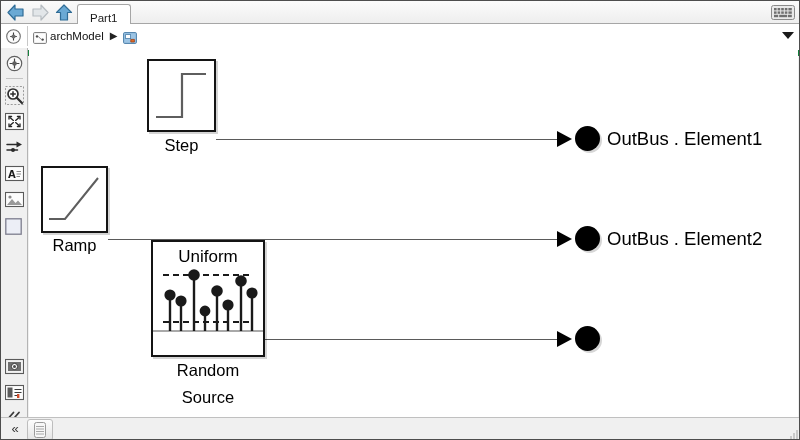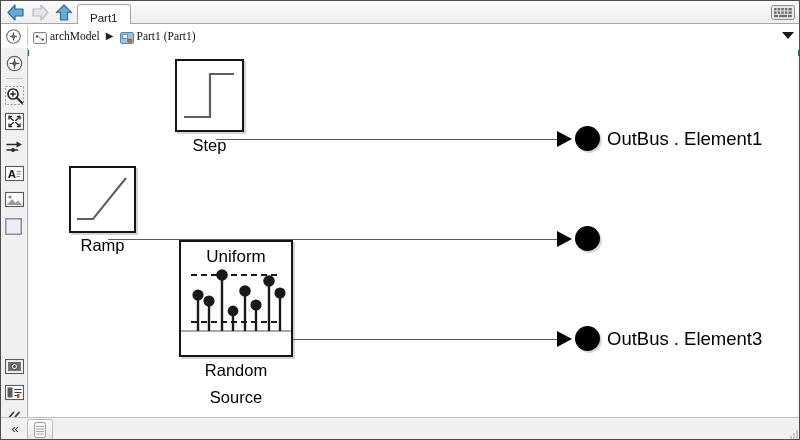--- a/index.html
+++ b/index.html
@@ -36,21 +36,21 @@
     font-size:11.5px;color:#1a1a1a;line-height:19px;text-align:center;
     cursor:pointer;
   }
   .kbd-icon{
     position:absolute;right:6px;top:4px;width:24px;height:15px;cursor:pointer;
   }
 
   
   .crumbbar{
     position:absolute;left:0;top:23px;width:800px;height:32px;
-    background:#ffffff;border-bottom:6px solid #15803d;box-sizing:border-box;font-family:Liberation Serif, serif;
+    background:#ffffff;border-bottom:6px solid #15803d;box-sizing:border-box;
   }
   .crumb-home{
     position:absolute;left:4px;top:4px;width:17px;height:17px;cursor:pointer;
   }
   .crumb-sep-v{
     position:absolute;left:26px;top:2px;width:1px;height:20px;background:#c8c8c8;
   }
   .crumb-path{
     position:absolute;left:32px;top:0;height:24px;line-height:24px;
     font-size:11.5px;color:#101010;white-space:nowrap;
@@ -75,21 +75,21 @@
   .tool svg{display:block;}
   .tool-sep{
     position:absolute;left:5px;width:17px;height:1px;background:#c4c4c4;
   }
 
   
   .canvas{
     position:absolute;left:28px;top:47px;right:1px;bottom:22px;
     background:#ffffff;overflow:hidden;
   }
-  .blk{position:absolute;margin-left:28px;}
+  .blk{position:absolute;}
   .blkbox{
     position:absolute;left:0;top:0;width:100%;height:100%;
     border:2px solid #141414;background:#ffffff;box-sizing:border-box;
     box-shadow:2px 2px 0 rgba(0,0,0,.17);
   }
   .blklabel{
     position:absolute;left:50%;transform:translateX(-50%);
     font-size:16.5px;color:#000;white-space:nowrap;text-align:center;
     line-height:19px;
   }
@@ -199,21 +199,20 @@
       </span>
       <span>archModel</span>
       <span class="crumb-arrow">▶</span>
       <span class="crumb-ico">
         <svg width="14" height="14" viewBox="0 0 14 14">
           <rect x="0.6" y="1.6" width="12.8" height="10.8" rx="1" fill="#9cc4e4" stroke="#4a7ea8" stroke-width="1"></rect>
           <rect x="2.6" y="3.6" width="5" height="4" fill="#fdfdfd" stroke="#4a7ea8" stroke-width="0.8"></rect>
           <path d="M7.8 8.4 L11.4 8.4 L11.4 11 L7.8 11 Z" fill="#e06a2a" stroke="#9c4416" stroke-width="0.8"></path>
         </svg>
       </span>
-      <span>Part1 (Part1)</span>
     </div>
 
     <div class="crumb-drop"></div>
   </div>
 
   <div class="lefttool">
 
     <div class="tool" style="top:6px">
       <svg width="19" height="19" viewBox="0 0 19 19">
         <circle cx="9.5" cy="9.5" r="7.2" fill="#fbfbfb" stroke="#5f5f5f" stroke-width="1.2"></circle>
@@ -371,26 +370,26 @@
 
     <div class="port" style="left:528px;top:78px;width:220px;height:26px;">
       <div class="port-arrow"></div>
       <div class="port-dot"></div>
       <div class="port-label">OutBus . Element1</div>
     </div>
 
     <div class="port" style="left:528px;top:178px;width:240px;height:26px;">
       <div class="port-arrow"></div>
       <div class="port-dot"></div>
+      <div class="port-label">OutBus . Element2</div>
     </div>
 
     <div class="port" style="left:528px;top:278px;width:240px;height:26px;">
       <div class="port-arrow"></div>
       <div class="port-dot"></div>
-      <div class="port-label">OutBus . Element3</div>
     </div>
   </div>
 
   <div class="statusbar">
     <div class="status-chev">«</div>
     <div class="status-btn">
       <svg width="12" height="16" viewBox="0 0 12 16" style="margin:2px auto 0;display:block">
         <rect x="0.5" y="0.5" width="11" height="15" rx="2" fill="#f7f7f7" stroke="#9a9a9a"></rect>
         <g stroke="#a8a8a8" stroke-width="1">
           <path d="M2 4.5 L10 4.5 M2 7 L10 7 M2 9.5 L10 9.5 M2 12 L10 12"></path>

